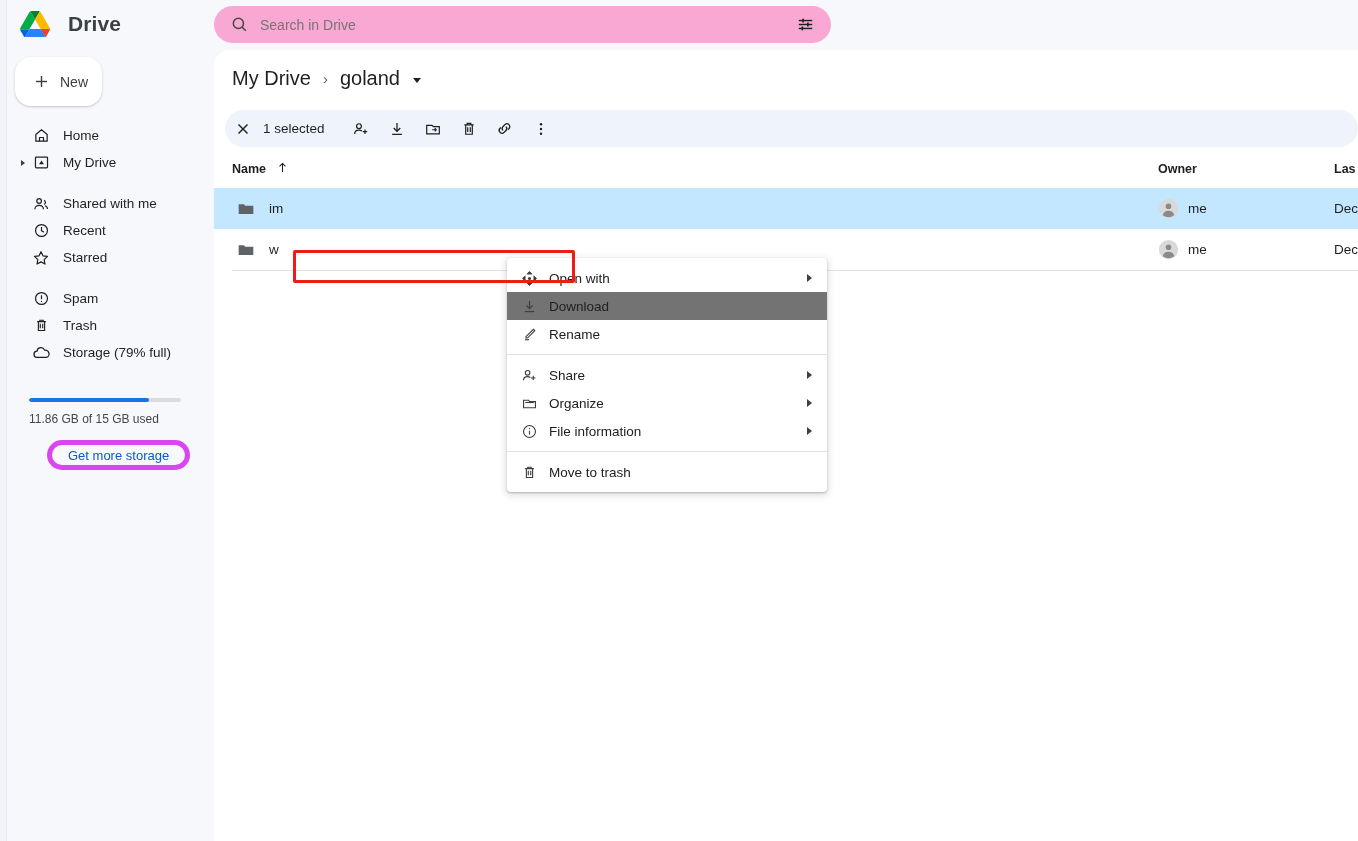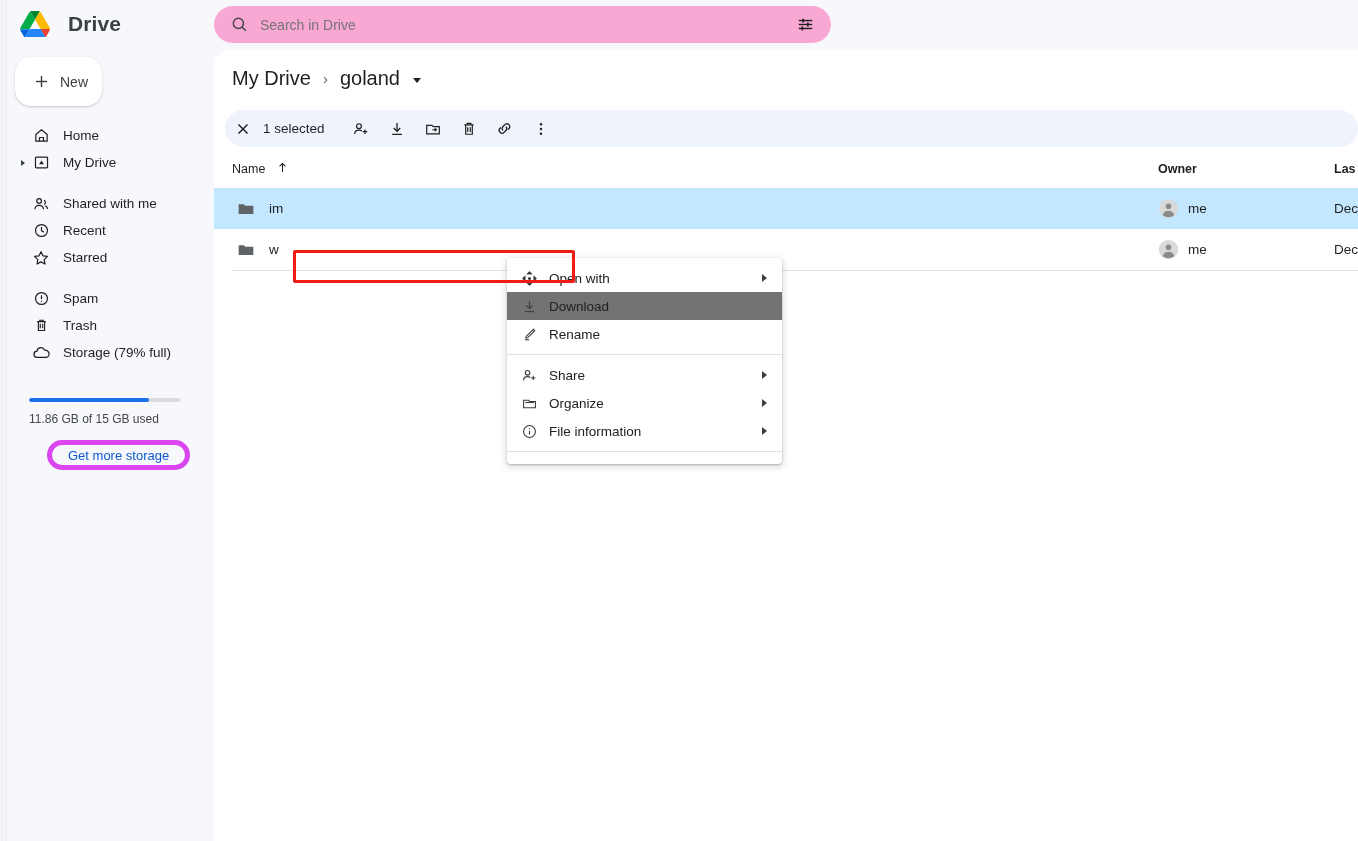--- a/index.html
+++ b/index.html
@@ -86,37 +86,37 @@
   .seltoolbar {
     position: absolute; left: 11px; top: 60px; width: 1133px; height: 37px;
     background: #eff3fb; border-radius: 19px;
     display: flex; align-items: center; gap: 0;
   }
   .tb-btn { width: 36px; height: 36px; display: flex; align-items: center; justify-content: center; border-radius: 50%; cursor: pointer; flex: none; }
   .tb-count { font-size: 13.5px; color: #1f1f1f; margin-left: 2px; margin-right: 18px; white-space: nowrap; }
 
   
   .thead { position: absolute; left: 0; top: 108px; width: 1144px; height: 27px; }
-  .th-name { position: absolute; left: 18px; top: 4px; font-size: 12.5px; font-weight: normal; color: #1f1f1f; }
+  .th-name { position: absolute; left: 18px; top: 4px; font-size: 12.5px; font-weight: bold; color: #1f1f1f; }
   .th-sort { position: absolute; left: 61px; top: 2px; }
   .th-owner { position: absolute; left: 944px; top: 4px; font-size: 12.5px; font-weight: bold; color: #1f1f1f; }
   .th-last { position: absolute; left: 1120px; top: 4px; font-size: 12.5px; font-weight: bold; color: #1f1f1f; white-space: nowrap; }
 
   .row { position: absolute; left: 0; width: 1144px; height: 41px; display: flex; align-items: center; cursor: pointer; }
   .row.selected { background: #c2e7ff; }
   .row .folder-icon { position: absolute; left: 22px; width: 20px; height: 20px; }
   .row .fname { position: absolute; left: 55px; font-size: 13.5px; color: #1f1f1f; white-space: nowrap; }
   .row .owner { position: absolute; left: 944px; display: flex; align-items: center; gap: 9px; }
   .row .owner-name { font-size: 13.5px; color: #1f1f1f; }
   .row .lastmod { position: absolute; left: 1120px; font-size: 13.5px; color: #1f1f1f; white-space: nowrap; }
   .row-divider { position: absolute; left: 18px; width: 1126px; height: 1px; background: #e3e3e3; }
 
   
   .ctxmenu {
-    position: absolute; left: 293px; top: 208px; width: 275px;
+    position: absolute; left: 293px; top: 208px; width: 320px;
     background: #ffffff; border-radius: 4px;
     box-shadow: 0 2px 6px 2px rgba(60,64,67,.15), 0 1px 2px rgba(60,64,67,.3);
     padding: 6px 0 6px 0;
     z-index: 40;
   }
   .mi { position: relative; height: 28px; display: flex; align-items: center; cursor: pointer; padding-left: 0; }
   .mi.active { background: #737373; }
   .mi-icon { position: absolute; left: 13px; width: 18px; height: 18px; display: flex; align-items: center; justify-content: center; }
   .mi-label { margin-left: 42px; font-size: 13.5px; color: #202124; }
   .mi-arrow { position: absolute; right: 15px; width: 0; height: 0; border-left: 5px solid #3c4043; border-top: 4px solid transparent; border-bottom: 4px solid transparent; }
@@ -469,19 +469,29 @@
               <line x1="12" y1="11" x2="12" y2="16.4"></line>
             <circle cx="12" cy="8" r="0.9" fill="#3c4043" stroke="none"></circle>
           </svg>
         </span>
         <span class="mi-label">File information</span>
         <span class="mi-arrow"></span>
       </div>
 
       <div class="mi-sep"></div>
 
+      <div class="mi">
+        <span class="mi-icon">
+          <svg width="17" height="17" viewBox="0 0 24 24" fill="none" stroke="#3c4043" stroke-width="1.6">
+            <path d="M5.8 6.6h12.4M7.6 6.6V19h8.8V6.6M9.6 6.6V4.6h4.8v2"></path>
+            <line x1="10.3" y1="9.6" x2="10.3" y2="16"></line>
+              <line x1="13.7" y1="9.6" x2="13.7" y2="16"></line>
+          </svg>
+        </span>
+        <span class="mi-label">Move to trash</span>
+      </div>
     </div>
 
   </div>
 
   <div class="redbox" id="redbox" style="border-color: rgb(238, 28, 20);"></div>
 
 </div>
 
 </body></html>

